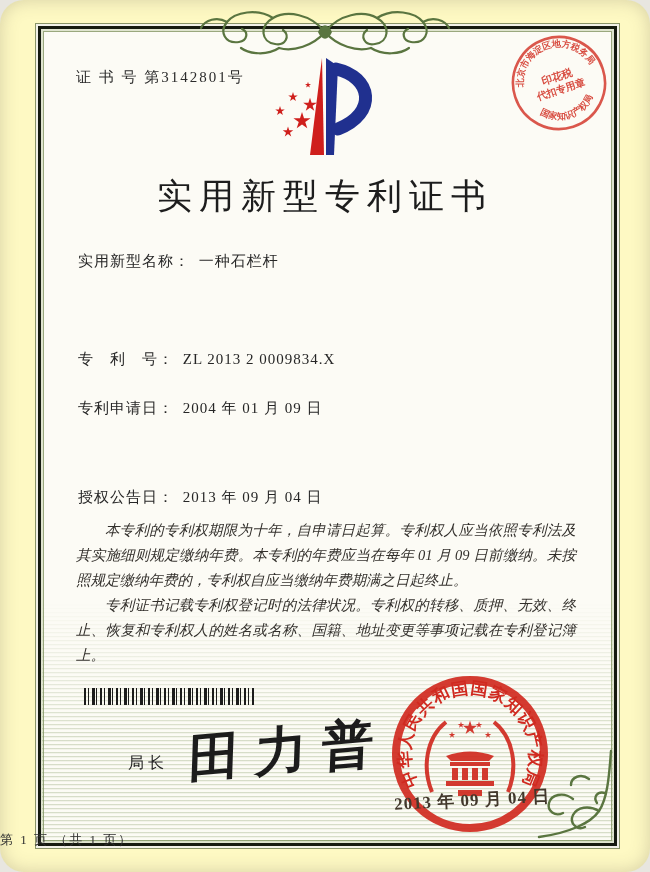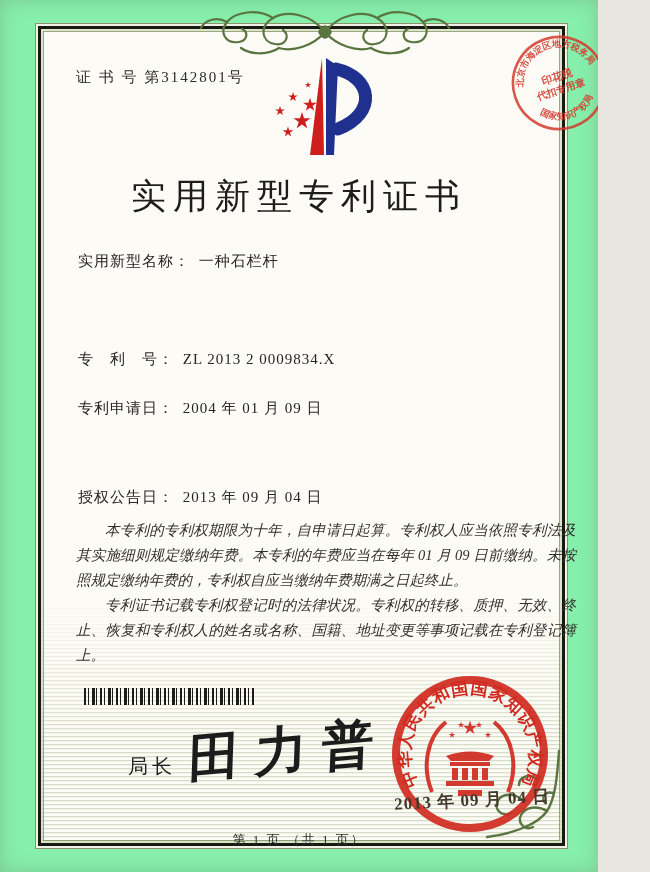--- a/index.html
+++ b/index.html
@@ -1,21 +1,22 @@
 <!DOCTYPE html>
 <html><head>
 <meta charset="utf-8">
 <style>
   * { margin:0; padding:0; box-sizing:border-box; }
   html,body { width:650px; }
   body { font-family:"Liberation Serif","DejaVu Serif",serif; background:#e8e6e0; }
   .photo {
-    position:relative; width:598px; height:872px;
-    background:#86efac; overflow:hidden;
+    position:relative; width:650px; height:872px;
+    background:#fef9c3; overflow:hidden;
     box-shadow: inset 0 0 18px rgba(90,85,70,.25);
+    border-radius: 24px;
   }
   .main-border {
     position:absolute; left:38px; top:26px; right:33px; bottom:26px;
     border:3px solid #161a10;
     box-shadow: 0 0 0 2px #f2f1e8, 0 0 0 3px #8a9468,
                 inset 0 0 0 2px #dfe4cf, inset 0 0 0 3px #9aa87e;
     background:#fcfbf5;
   }
   .guilloche {
     position:absolute; left:42px; right:37px; top:600px; bottom:30px;
@@ -52,39 +53,39 @@
   .barcode {
     position:absolute; left:84px; top:688px; width:170px; height:17px;
     background:repeating-linear-gradient(90deg,
       #1c1c1c 0 2px, transparent 2px 4px,
       #1c1c1c 4px 5px, transparent 5px 8px,
       #1c1c1c 8px 11px, transparent 11px 12px,
       #1c1c1c 12px 13px, transparent 13px 16px);
   }
   .sig-label {
     position:absolute; left:128px; top:753px;
-    font-size:20px; letter-spacing:4px; color:#222; 
+    font-size:16px; letter-spacing:4px; color:#222; 
   }
   .sig-name {
     position:absolute; left:188px; top:716px;
     font-size:52px; font-weight:bold; letter-spacing:15px; color:#1c1c1c;
     transform:rotate(-5deg) skewX(-7deg); white-space:nowrap;
   }
   .issuing-seal { position:absolute; left:388px; top:672px; width:164px; height:164px; }
   .seal-date {
     position:absolute; left:394px; top:788px; width:180px;
     font-size:17px; font-weight:bold; letter-spacing:1px; color:#42382c;
     transform:rotate(-3deg); white-space:nowrap;
   }
   .tax-stamp {
     position:absolute; left:509px; top:33px; width:100px; height:100px;
     transform:rotate(-18deg);
   }
   .footer {
-    position:absolute; left:0; right:0; top:831px; text-align:center;
+    position:absolute; left:0; right:0; top:831px; 
     font-size:13px; letter-spacing:2px; color:#2f2f2f;
   }
   .top-ornament { position:absolute; left:195px; top:6px; width:260px; height:52px; }
   .corner-ornament { position:absolute; right:36px; bottom:28px; width:95px; height:95px; }
   svg text { font-family:"Liberation Serif","DejaVu Serif",serif; }
 </style>
 </head>
 <body>
 
 <div class="photo">

